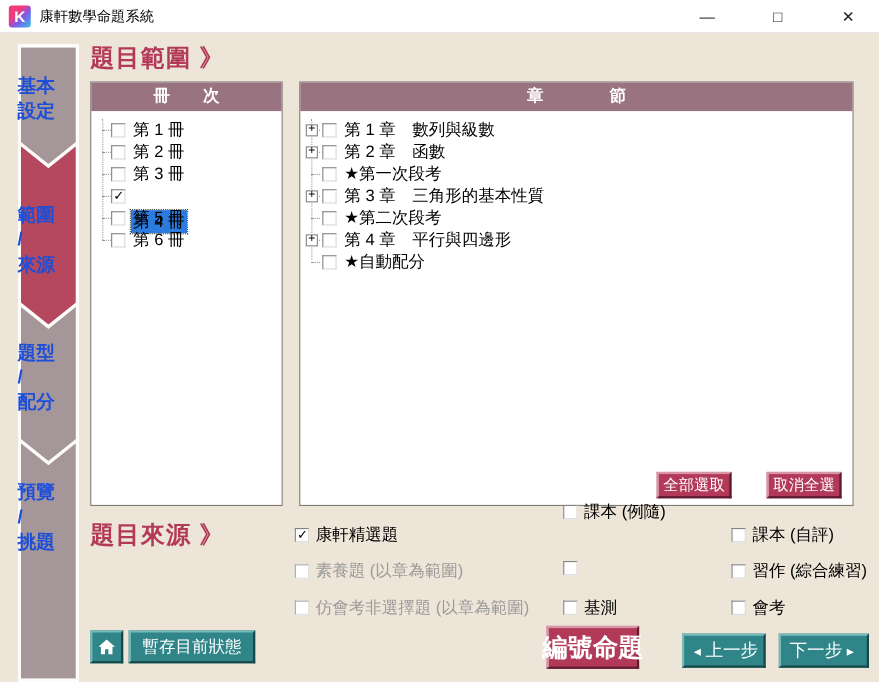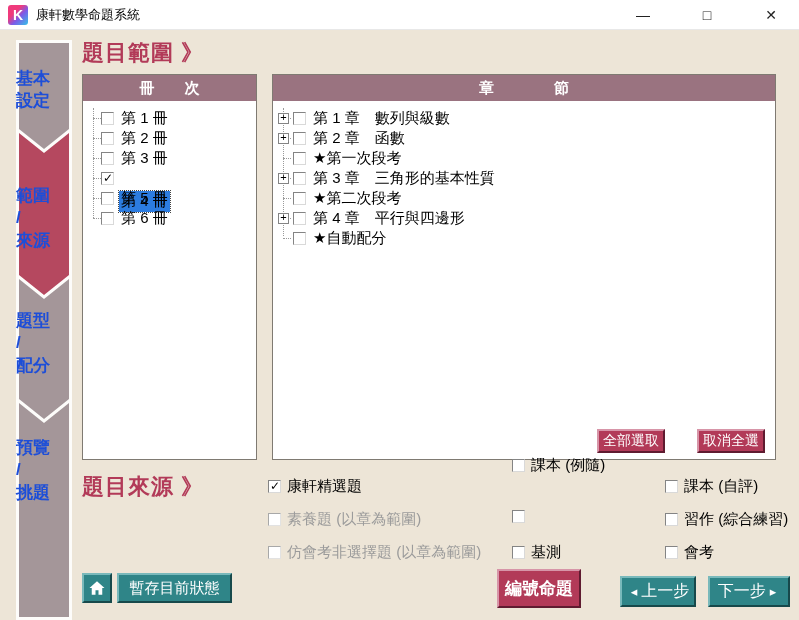--- a/index.html
+++ b/index.html
@@ -233,21 +233,21 @@
     <span class="cb"></span>
     <span class="tlabel">會考</span>
   </div>
 
   <div class="btn btn-teal" style="position:absolute;left:82px;top:543px;width:30px;height:30px;">
     <svg viewBox="0 0 24 24" width="18" height="18">
       <path d="M12 3 L22 12 H19 V21 H14 V15 H10 V21 H5 V12 H2 Z" fill="#ffffff"></path>
     </svg>
   </div>
   <div class="btn btn-teal" style="position:absolute;left:117px;top:543px;width:115px;height:30px;font-size:15px;">暫存目前狀態</div>
-  <div class="btn btn-crimson" style="position:absolute;left:497px;top:539px;width:84px;height:39px;font-size:17px;font-weight:bold;">編號命題</div>
+  <div class="btn btn-crimson" style="position:absolute;left:497px;top:539px;width:84px;height:39px;font-size:23px;font-weight:bold;">編號命題</div>
   <div class="btn btn-teal" style="position:absolute;left:620px;top:546px;width:76px;height:31px;font-size:16px;">
     <span class="arrow">◂</span>
     <span>上一步</span>
   </div>
   <div class="btn btn-teal" style="position:absolute;left:708px;top:546px;width:82px;height:31px;font-size:16px;">
     <span>下一步</span>
     <span class="arrow">▸</span>
   </div>
 
 </div>

